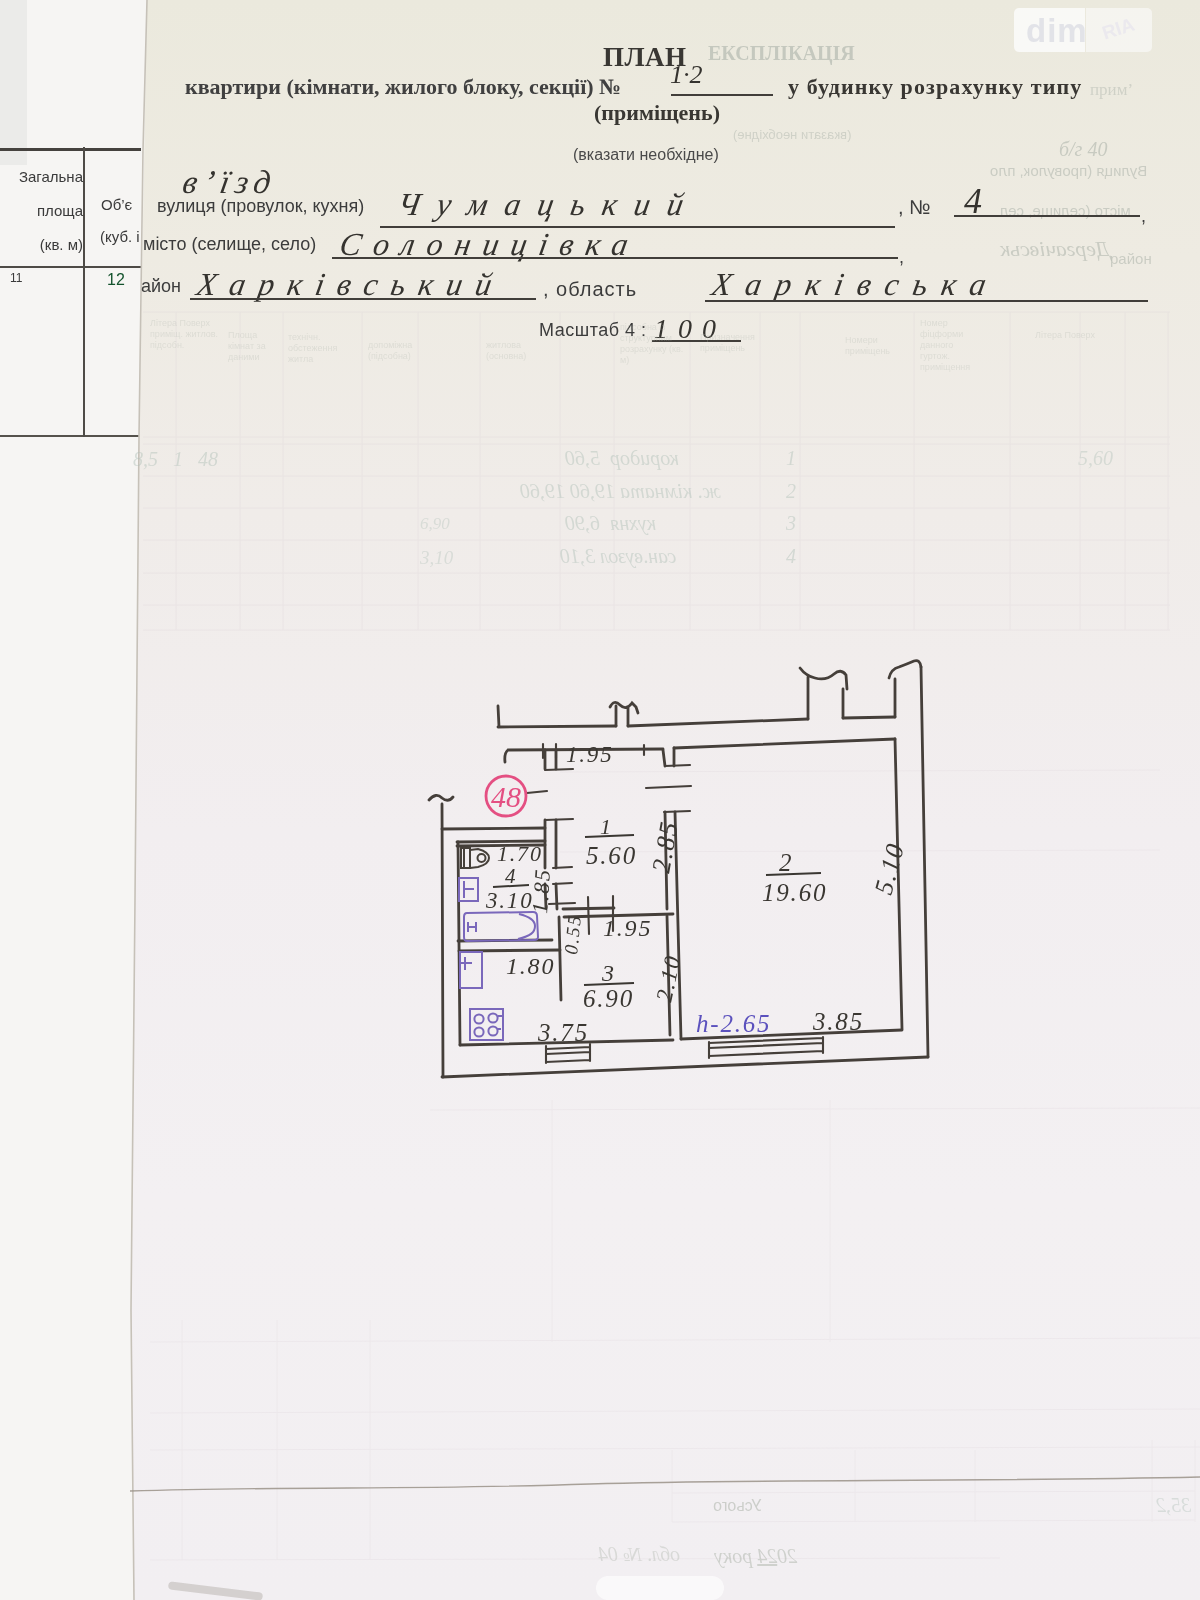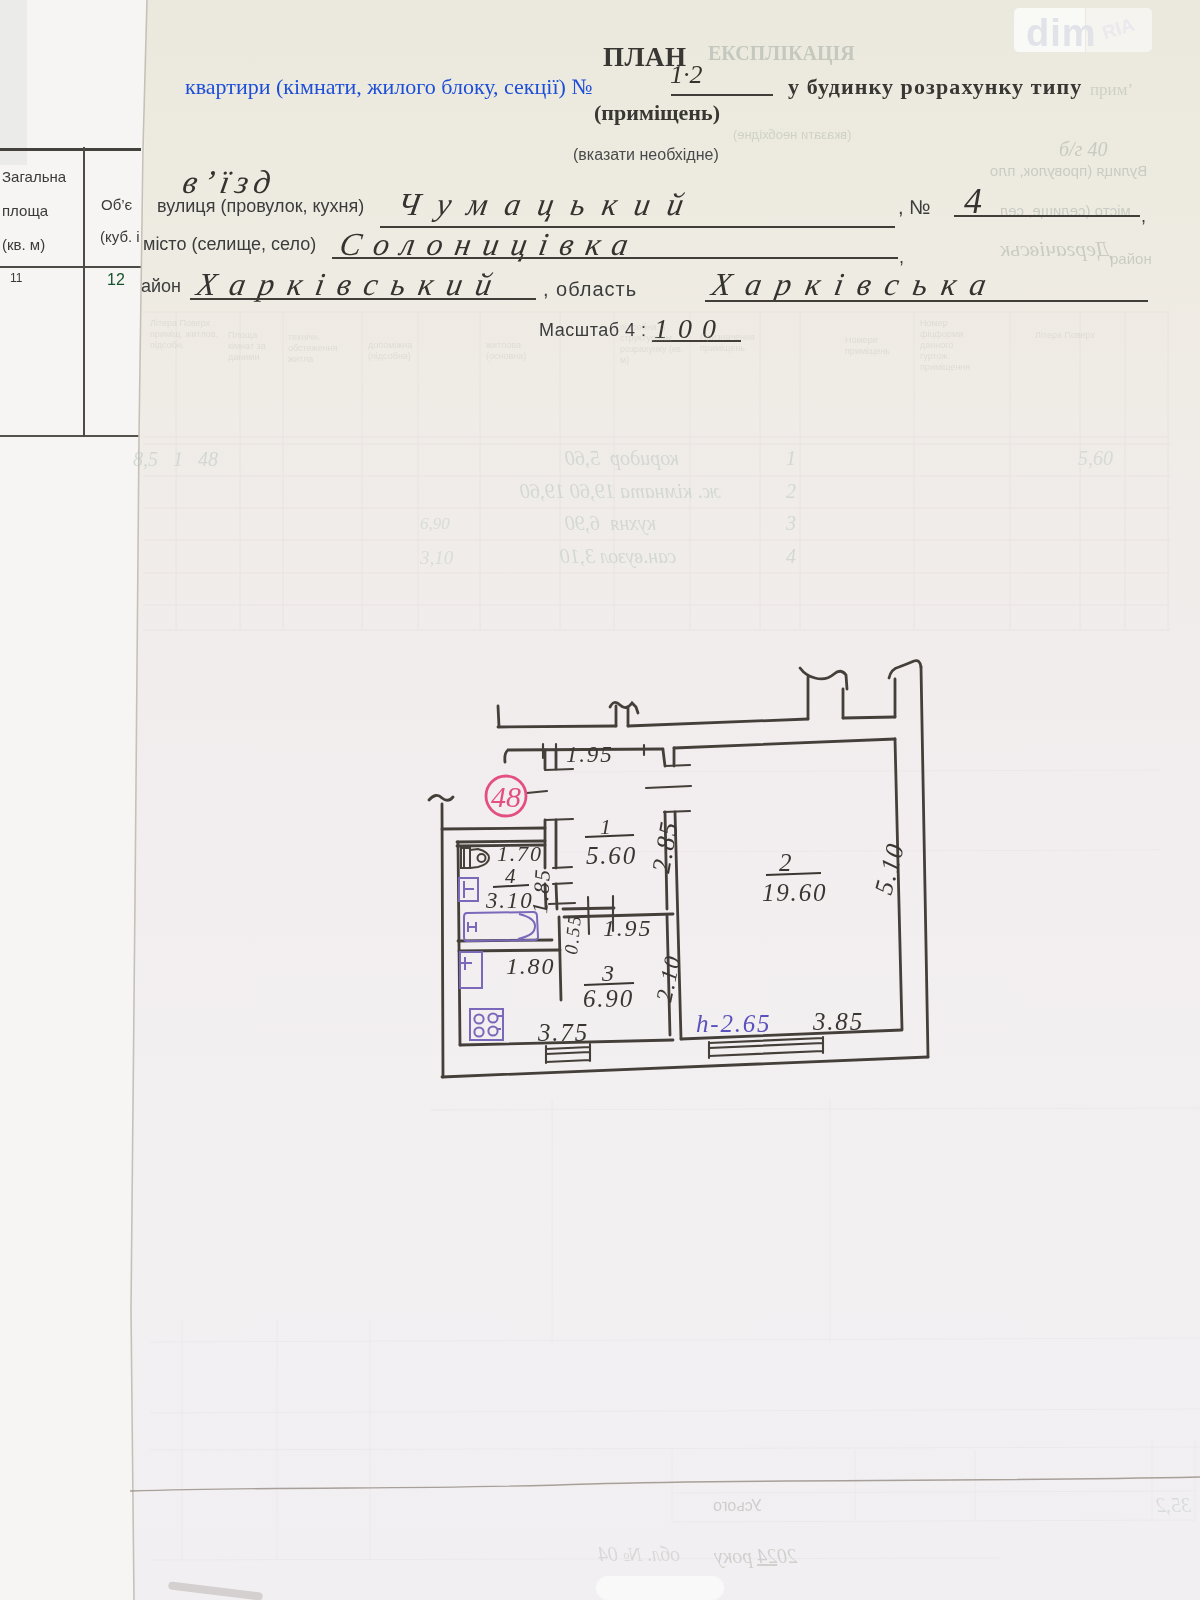--- a/index.html
+++ b/index.html
@@ -15,21 +15,21 @@
 </style>
 </head>
 <body>
 
 <div class="abs" style="left:0;top:0;width:27px;height:165px;background:#ebebe9"></div>
 <div class="abs" style="left:0;top:148px;width:141px;height:3px;background:#45423e"></div>
 <div class="abs" style="left:0;top:266px;width:142px;height:2px;background:#4e4b46"></div>
 <div class="abs" style="left:0;top:435px;width:140px;height:2px;background:#55524c"></div>
 <div class="abs" style="left:83px;top:147px;width:2px;height:290px;background:#4e4b46"></div>
 
-<div class="abs" style="left:2px;top:160px;width:81px;text-align:left;font-size:15px;line-height:34px;color:#3a3a3a">Загальна<br>площа<br>(кв. м)</div>
+<div class="abs" style="left:2px;top:160px;width:81px;text-align:right;font-size:15px;line-height:34px;color:#3a3a3a">Загальна<br>площа<br>(кв. м)</div>
 
 <div class="abs" style="left:101px;top:196px;font-size:15px;color:#3a3a3a;width:39px;overflow:hidden">Об’є</div>
 <div class="abs" style="left:100px;top:228px;font-size:15px;color:#3a3a3a;width:40px;overflow:hidden">(куб. і</div>
 
 <div class="abs" style="left:10px;top:271px;font-size:12px;color:#3a3a3a">11</div>
 <div class="abs" style="left:107px;top:271px;font-size:16px;color:#14532d">12</div>
 
 <div class="abs" id="page" style="left:0;top:0;width:1200px;height:1600px;
   clip-path:polygon(147px 0px,1200px 0px,1200px 1600px,134px 1600px,131px 1310px,139px 437px);
   background:linear-gradient(180deg,#ebe9dd 0%,#eeebe2 16%,#f0ece9 32%,#f2eef0 52%,#f3f0f2 75%,#f2eff2 100%);">
@@ -92,21 +92,21 @@
 
 <svg class="abs" style="left:0;top:1460px" width="1200" height="60" viewBox="0 0 1200 60">
   <path d="M130,31 C300,26 420,30 590,24 C760,19 960,22 1200,17" fill="none" stroke="#9a9288" stroke-width="1.4" opacity="0.85"></path>
 </svg>
 
 <div class="abs ghost ser" style="left:708px;top:42px;font-size:20px;font-weight:bold;opacity:.68">ЕКСПЛІКАЦІЯ</div>
 <div class="abs ghost ser" style="left:1090px;top:80px;font-size:17px;font-weight:normal;opacity:.5">прим’</div>
 
 <div class="abs ser" style="left:603px;top:42px;font-size:27px;font-weight:bold;letter-spacing:0.5px;color:#393733">ПЛАН</div>
 
-<div class="abs ser" style="left:185px;top:74px;font-size:22px;font-weight:normal;color:#1d4ed8">квартири (кімнати, жилого блоку, секції) №</div>
+<div class="abs ser" style="left:185px;top:74px;font-size:22px;font-weight:bold;color:#404040">квартири (кімнати, жилого блоку, секції) №</div>
 <div class="abs hw" style="left:670px;top:60px;font-size:26px;">1·2</div>
 <div class="ul" style="left:671px;top:94px;width:102px"></div>
 <div class="abs ser" style="left:788px;top:74px;font-size:22px;font-weight:bold;letter-spacing:1.1px;color:#393733">у будинку розрахунку типу</div>
 <div class="abs ghost" style="left:733px;top:127px;font-size:13px;opacity:.5"><span class="mir" style="display:inline-block">(вказати необхідне)</span></div>
 
 <div class="abs ser" style="left:594px;top:100px;font-size:22px;font-weight:bold;color:#393733">(приміщень)</div>
 
 <div class="abs" style="left:573px;top:146px;font-size:16px;color:#4a4a4a">(вказати необхідне)</div>
 
 <div class="abs ghost" style="left:990px;top:162px;font-size:15px;opacity:.6"><span class="mir" style="display:inline-block">Вулиця (провулок, пло</span></div>
@@ -166,21 +166,21 @@
 
 <div class="abs ghost" style="left:713px;top:1497px;font-size:16px;opacity:.6"><span class="mir" style="display:inline-block">Усього</span></div>
 <div class="abs ghost hw" style="left:1156px;top:1494px;font-size:20px;color:#b0c0b8;opacity:.4"><span class="mir" style="display:inline-block">35,2</span></div>
 <div class="abs ghost hw" style="left:714px;top:1545px;font-size:20px;opacity:.55"><span class="mir" style="display:inline-block">20<u>24</u> року</span></div>
 <div class="abs ghost hw" style="left:598px;top:1543px;font-size:20px;opacity:.4"><span class="mir" style="display:inline-block">обл. № 04</span></div>
 <div class="abs" style="left:596px;top:1576px;width:128px;height:24px;background:#fbfafc;border-radius:12px;opacity:.85"></div>
 <div class="abs" style="left:168px;top:1587px;width:95px;height:8px;background:#8d877d;opacity:.3;transform:rotate(7deg);border-radius:4px"></div>
 
 <div class="abs" style="left:1014px;top:8px;width:71px;height:44px;background:#fcfcfd;opacity:.8;border-radius:5px 0 0 5px"></div>
 <div class="abs" style="left:1086px;top:8px;width:66px;height:44px;background:#fbfbfc;opacity:.6;border-radius:0 5px 5px 0"></div>
-<div class="abs" style="left:1026px;top:12px;font-size:38px;font-weight:bold;color:#e2e3e8;letter-spacing:1px">dim</div>
+<div class="abs" style="left:1026px;top:12px;font-size:33px;font-weight:bold;color:#e2e3e8;letter-spacing:1px">dim</div>
 <div class="abs" style="left:1102px;top:18px;font-size:19px;font-weight:bold;color:#ebe9ee;transform:rotate(-18deg)">RIA</div>
 
 <svg class="abs" style="left:420px;top:640px" width="540" height="460" viewBox="420 640 540 460">
   <g fill="none" stroke="#453f3a" stroke-width="2.8" stroke-linecap="round">
 
     <path d="M498,706 L499,727 M498,727 L616,726"></path>
 
     <path d="M616,726 L616,706 M610,707 Q614,699 620,705 Q626,711 632,703 L636,707 L638,713 M628,707 L628,726"></path>
 
     <path d="M628,726 L808,719"></path>

